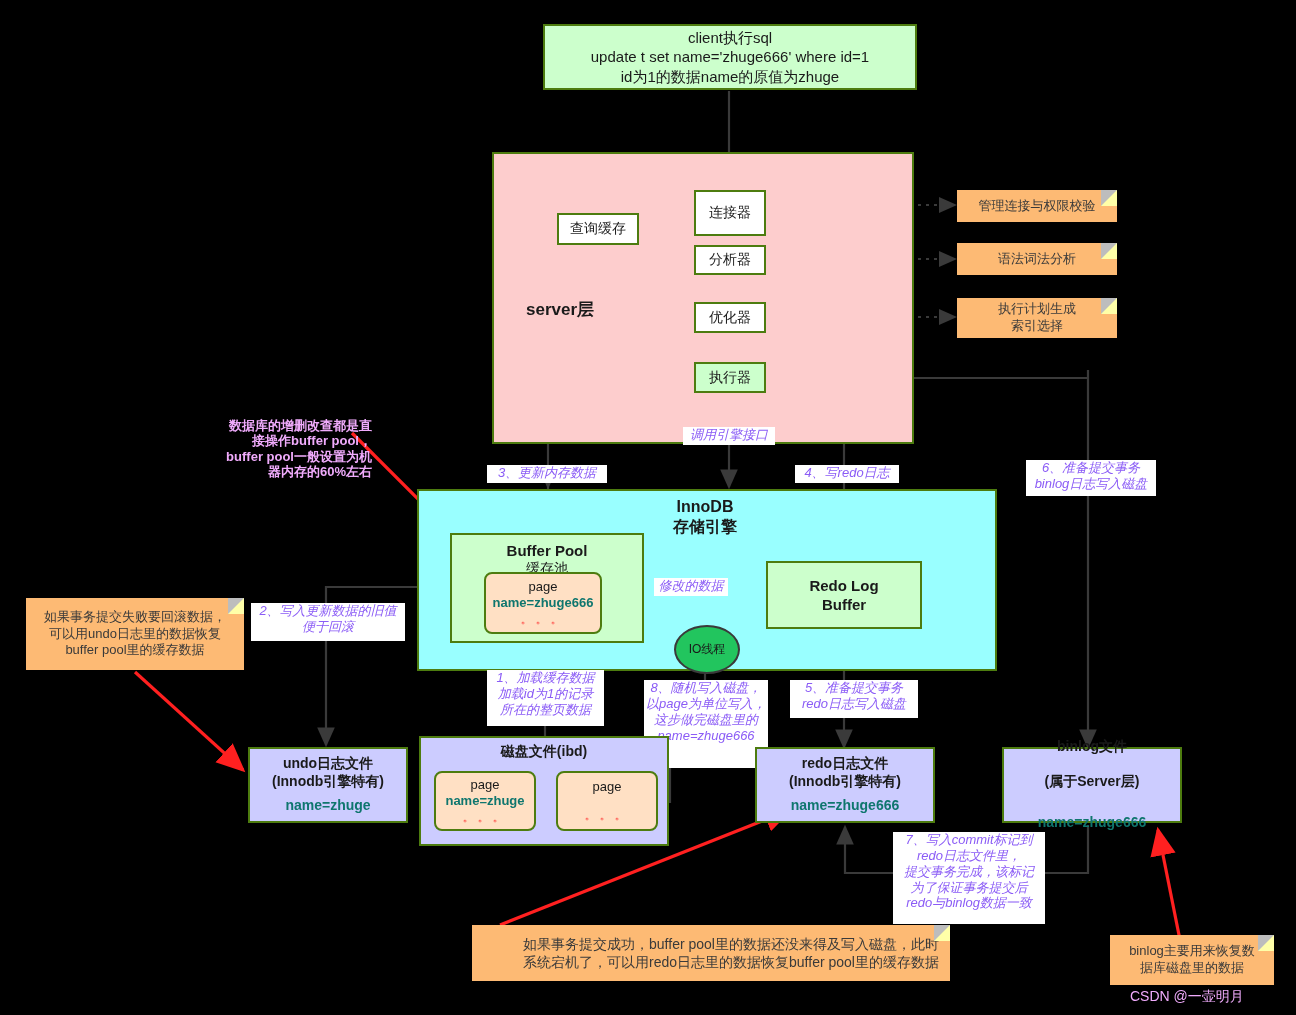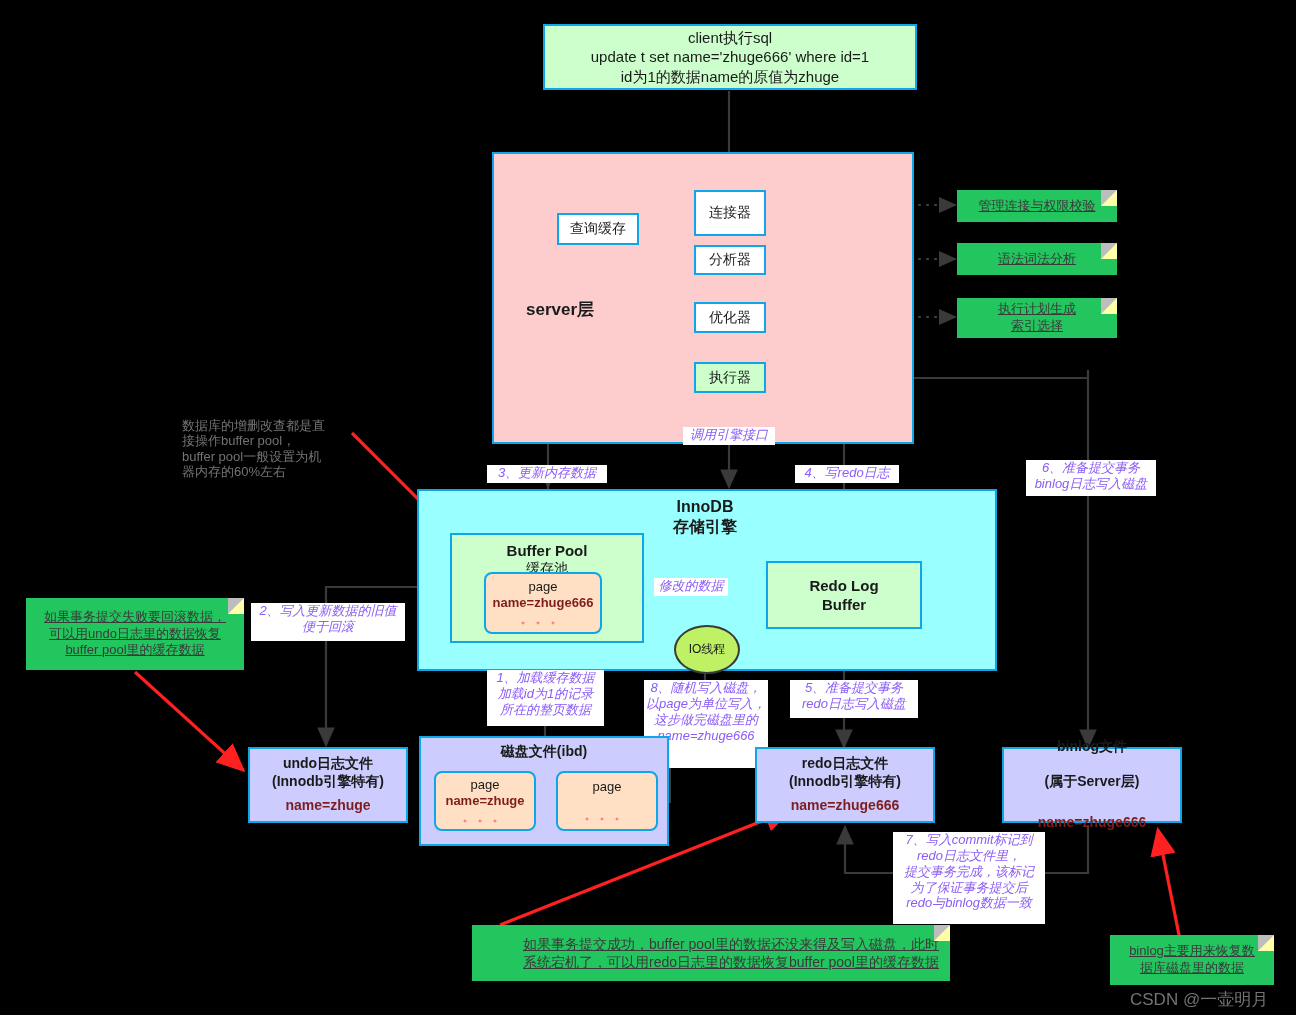--- a/index.html
+++ b/index.html
@@ -1,47 +1,47 @@
 <!DOCTYPE html>
 <html><head>
 <meta charset="utf-8">
 <style>
   html,body{margin:0;padding:0;background:#000;}
   body{width:1296px;height:1015px;position:relative;overflow:hidden;
        font-family:"Liberation Sans","DejaVu Sans",sans-serif;}
   #stage{position:absolute;left:0;top:0;width:1296px;height:1015px;}
   svg#wires{position:absolute;left:0;top:0;width:1296px;height:1015px;pointer-events:none;}
 
-  .node{position:absolute;box-sizing:border-box;border:2px solid #0ea5e9;
+  .node{position:absolute;box-sizing:border-box;border:2px solid #4d7c0f;
         display:flex;flex-direction:column;align-items:center;justify-content:center;
         text-align:center;line-height:1.28;color:#1a1a1a;}
   .green{background:#CCFFCC;}
   .pink-area{background:#FDCDCD;}
   .cyan-area{background:#99FFFF;}
   .white{background:#FFFFFF;}
   .lav{background:#CCCCFF;}
   .peach{background:#FFE0C4;border-radius:8px;}
   .plain{border:none;background:transparent;}
 
   .lbl{position:absolute;background:#FFFFFF;color:#8b5cf6;text-align:center;
        line-height:1.22;white-space:pre;box-sizing:border-box;font-style:italic;}
-  .note{position:absolute;background:#22c55e;color:#3a3a3a;box-sizing:border-box;
+  .note{position:absolute;background:#fdba74;color:#3a3a3a;box-sizing:border-box;
         display:flex;align-items:center;justify-content:center;text-align:center;
-        line-height:1.3;white-space:pre;text-decoration:underline;}
+        line-height:1.3;white-space:pre;}
   .note::after{content:"";position:absolute;right:0;top:0;border-style:solid;
         border-width:0 0 16px 16px;border-color:transparent transparent #FFFFA8 #BDBDBD;}
-  .redtxt{color:#7f1d1d;font-weight:bold;}
+  .redtxt{color:#0f766e;font-weight:bold;}
   .bold{font-weight:bold;}
   .dots{color:#FF2020;letter-spacing:3px;font-size:12px;}
-  .ellipse{position:absolute;background:#bef264;border:2px solid #3a3a3a;
+  .ellipse{position:absolute;background:#22c55e;border:2px solid #3a3a3a;
       border-radius:50%;display:flex;align-items:center;justify-content:center;
       color:#1a1a1a;}
-  .redanno{position:absolute;color:#737373;font-weight:normal;text-align:left;
+  .redanno{position:absolute;color:#f0abfc;font-weight:bold;text-align:right;
       line-height:1.18;white-space:pre;}
-  .wm{position:absolute;color:#737373;font-size:17px;}
+  .wm{position:absolute;color:#f0abfc;font-size:14px;}
   .t12{font-size:12px;} .t13{font-size:13px;} .t14{font-size:14px;}
   .t15{font-size:15px;} .t16{font-size:16px;} .t17{font-size:17px;}
 </style>
 </head>
 <body>
 
 <div id="stage">
 
   <svg id="wires" viewBox="0 0 1296 1015">
     <defs>

